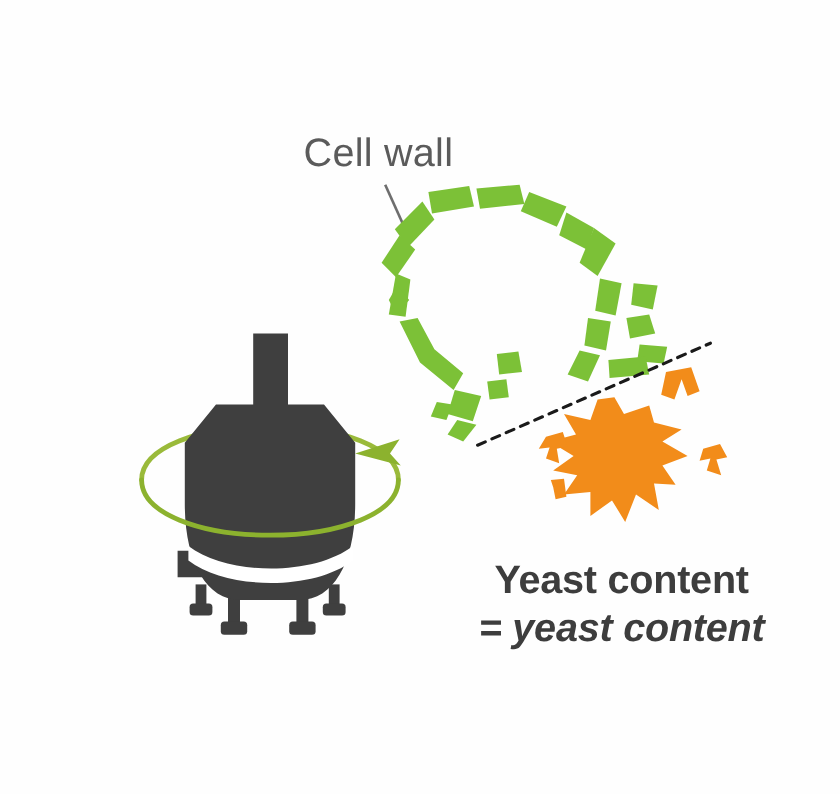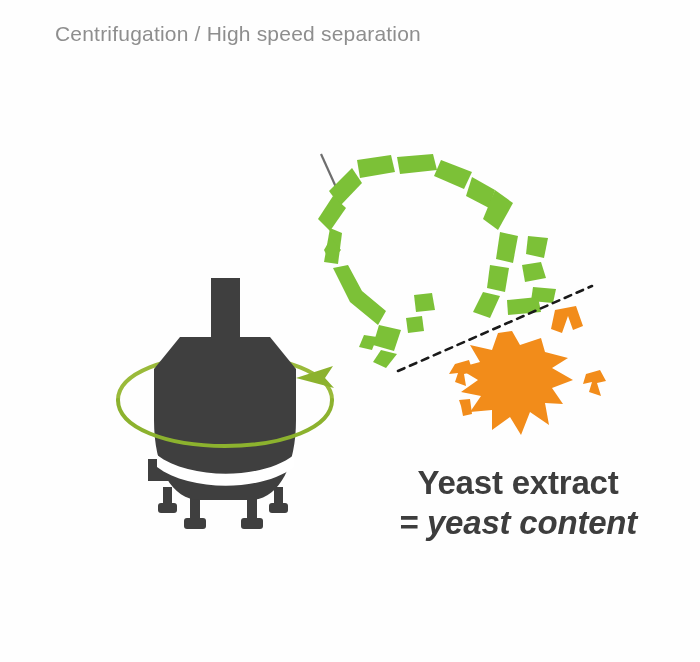--- a/index.html
+++ b/index.html
@@ -163,21 +163,21 @@
                L470 345 L492 350 L498 333 Z"></path>
 
       <path d="M555 310 L576 306 L583 326 L573 330 L568 316 L562 333 L551 329 Z"></path>
       <path d="M586 374 L600 370 L606 381 L597 383 L601 396 L589 392 L592 382 L583 384 Z"></path>
       <path d="M455 364 L469 360 L473 372 L464 374 L466 386 L455 382 L458 373 L449 374 Z"></path>
       <path d="M459 400 L470 399 L472 414 L463 416 L461 406 Z"></path>
     </g>
 
   </svg>
 
-  <div class="header-title">Centrifugation / High speed separation</div>
 
+  <div class="callout-label">Cell wall</div>
 
   <div class="extract-label">
-    <div class="line1">Yeast extract</div>
+    <div class="line1">Yeast content</div>
     <div class="line2">= yeast content</div>
   </div>
 
 </div>
 
 </body></html>

